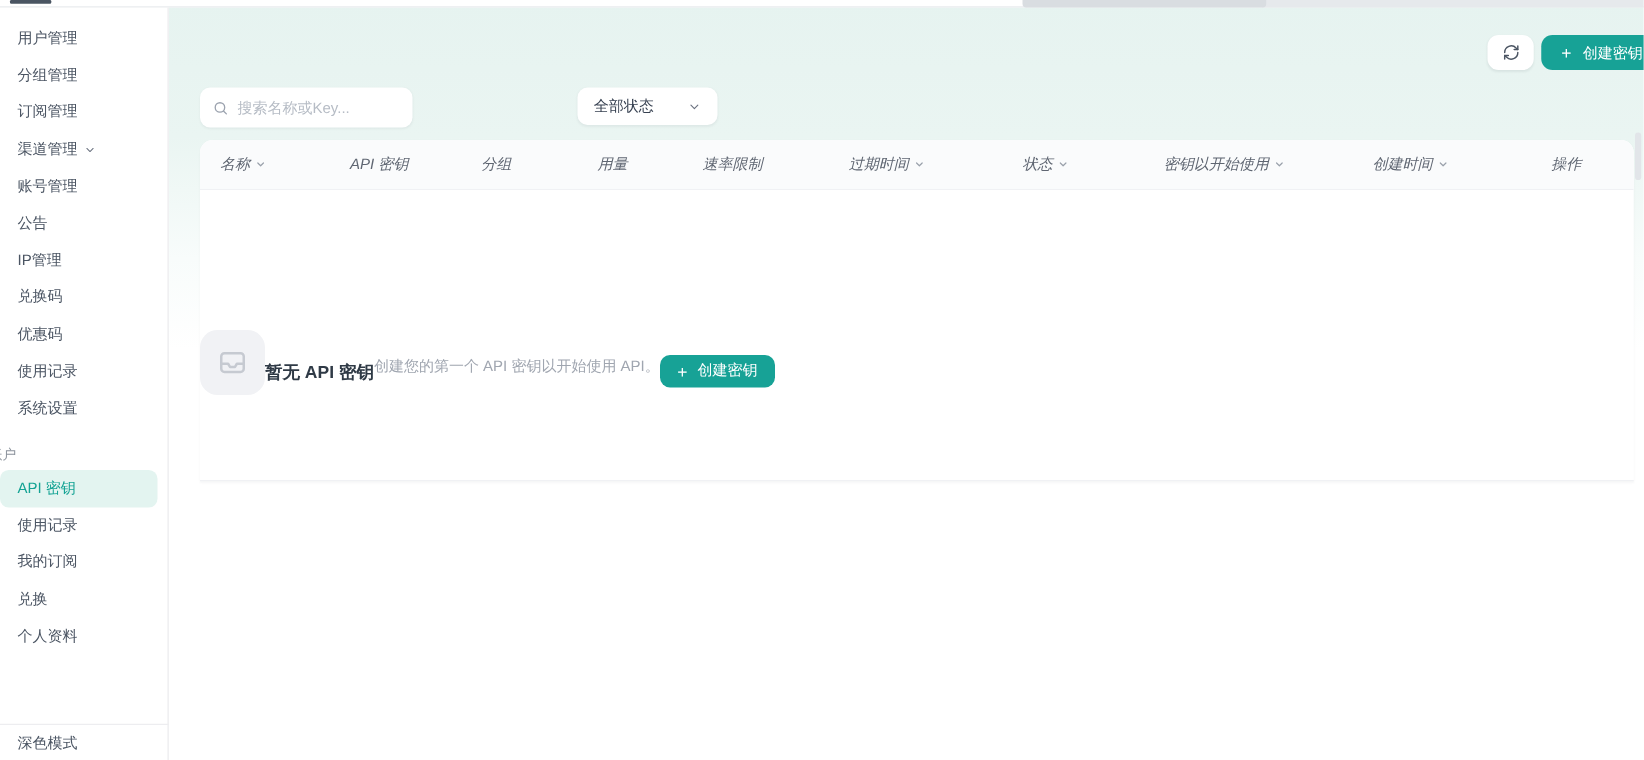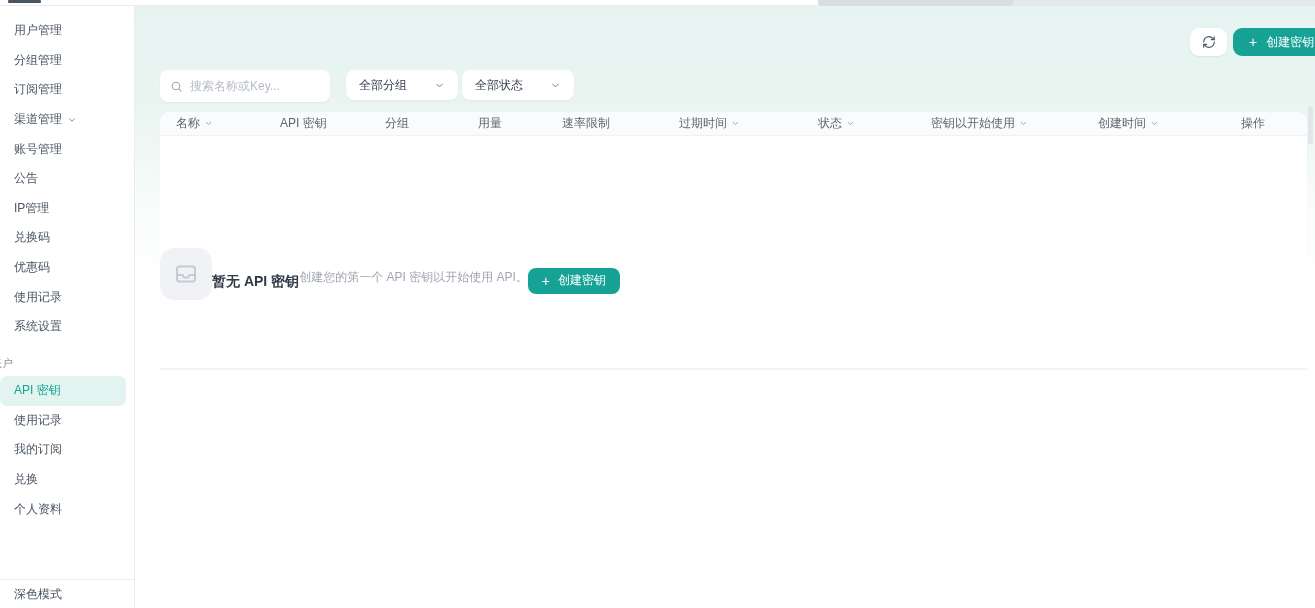--- a/index.html
+++ b/index.html
@@ -45,23 +45,23 @@
   .search-box input { border:none; outline:none; background:transparent; font-size:12px; color:#374151; width:100%; font-family:inherit; }
   .search-box input::placeholder { color:#b6bcc5; }
   .dd { position:absolute; top:70px; width:112px; height:30px; background:#fff; border-radius:8px; display:flex; align-items:center;
     justify-content:space-between; padding:0 13px; font-size:12px; color:#374151; cursor:pointer; box-shadow:0 1px 2px rgba(16,24,40,.05); }
   .dd .chev { color:#6b7280; display:flex; }
   .dd-group { left:211px; }
   .dd-status { left:327px; }
 
   
   .card { position:absolute; left:25px; top:112px; width:1147px; background:#fff; border-radius:10px 10px 0 0; box-shadow:0 1px 2px rgba(16,24,40,.04); }
-  .thead { height:24px; display:grid; grid-template-columns:104px 105px 93px 84px 117px 139px 113px 167px 143px 66px;
+  .thead { height:40px; display:grid; grid-template-columns:104px 105px 93px 84px 117px 139px 113px 167px 143px 66px;
     align-items:center; padding-left:16px; background:#fafbfc; border-bottom:1px solid #f0f1f4; border-radius:10px 10px 0 0;
-    font-size:12px; color:#5f6672; }
+    font-size:12px; color:#5f6672;font-style:italic; }
   .th { display:flex; align-items:center; gap:4px; cursor:pointer; white-space:nowrap; }
   .th .sort { color:#9aa1ab; display:flex; }
   .tbody { height:233px; border-bottom:1px solid #f0f1f4; display:flex; align-items:center; padding-top:44px; }
   .icon-box { width:52px; height:52px; border-radius:14px; background:#f1f2f5; display:flex; align-items:center; justify-content:center; color:#c6cad1; }
   .empty-title { margin-top:15px; font-size:14px; font-weight:600; color:#2f3a46; }
   .empty-desc { margin-top:7px; font-size:12px; color:#a0a6b0; }
   .btn-create-empty { margin-top:13px; height:26px; padding:0 14px; background:var(--accent,#17a296); border:none; border-radius:8px;
     display:flex; align-items:center; gap:8px; color:#fff; font-size:12px; cursor:pointer; }
 
   .scroll-thumb { position:absolute; left:1173px; top:106px; width:5px; height:38px; background:#e2e5e9; border-radius:3px; }
@@ -164,28 +164,20 @@
       <span>创建密钥</span>
     </button>
 
     <div class="search-box">
       <svg width="13" height="13" viewBox="0 0 24 24" fill="none" stroke="currentColor" stroke-width="2" stroke-linecap="round">
           <circle cx="11" cy="11" r="7"></circle>
           <path d="m20.5 20.5-4-4"></path>
         </svg>
       <input type="text" placeholder="搜索名称或Key..." style="">
     </div>
-    <div class="dd dd-group">
-      <span>全部分组</span>
-      <span class="chev">
-        <svg width="11" height="11" viewBox="0 0 24 24" fill="none" stroke="currentColor" stroke-width="2" stroke-linecap="round" stroke-linejoin="round">
-            <path d="m6 9 6 6 6-6"></path>
-          </svg>
-      </span>
-    </div>
     <div class="dd dd-status">
       <span>全部状态</span>
       <span class="chev">
         <svg width="11" height="11" viewBox="0 0 24 24" fill="none" stroke="currentColor" stroke-width="2" stroke-linecap="round" stroke-linejoin="round">
             <path d="m6 9 6 6 6-6"></path>
           </svg>
       </span>
     </div>
 
     <div class="card">

